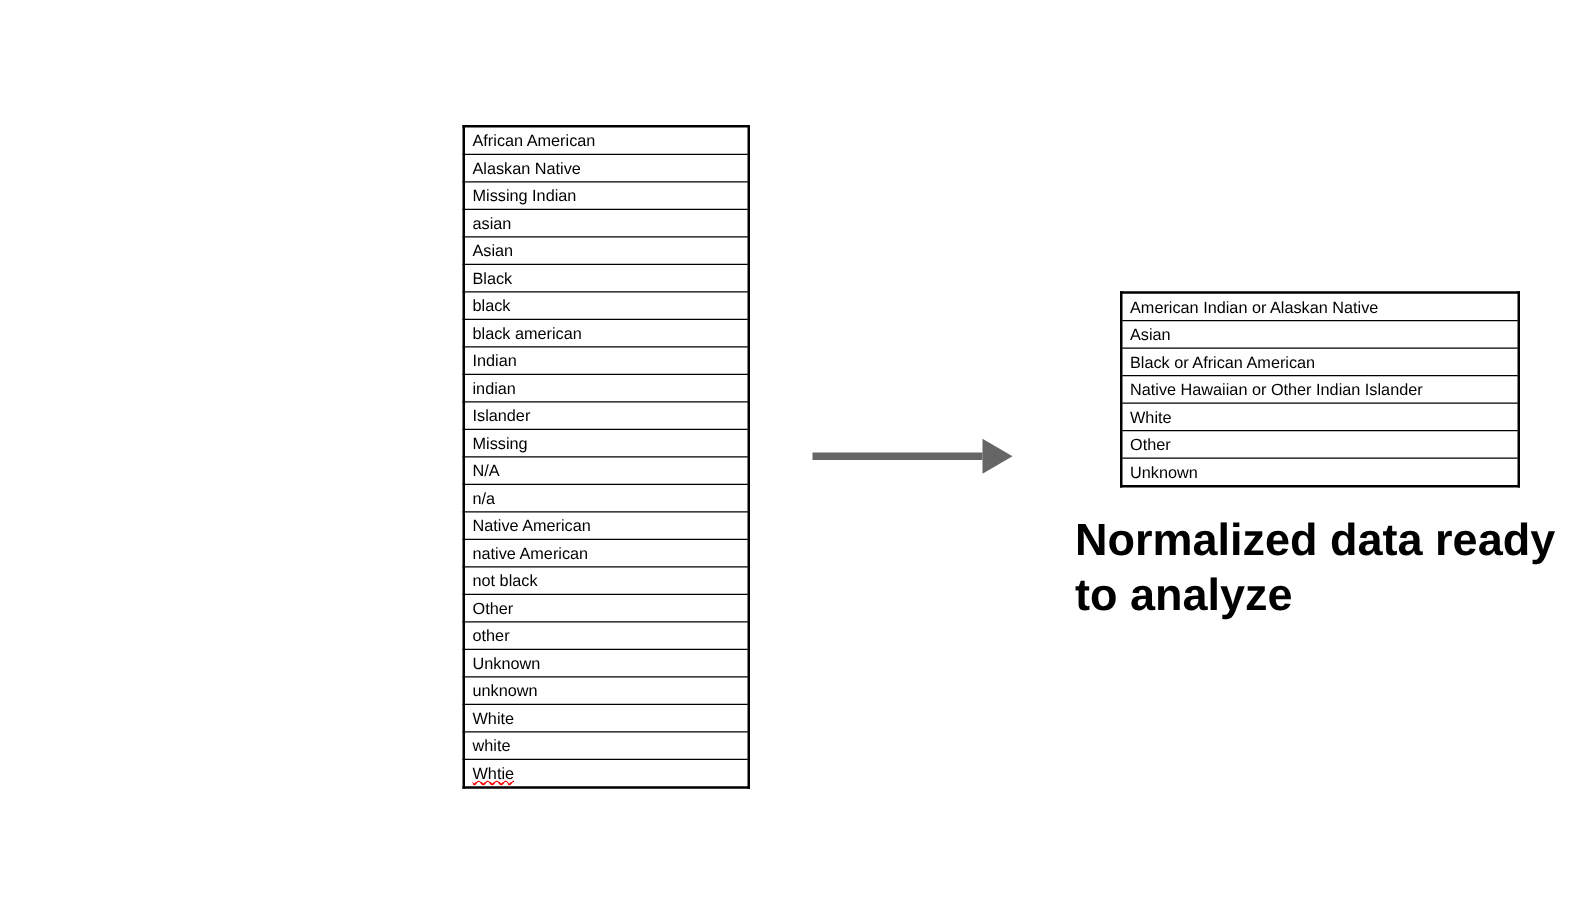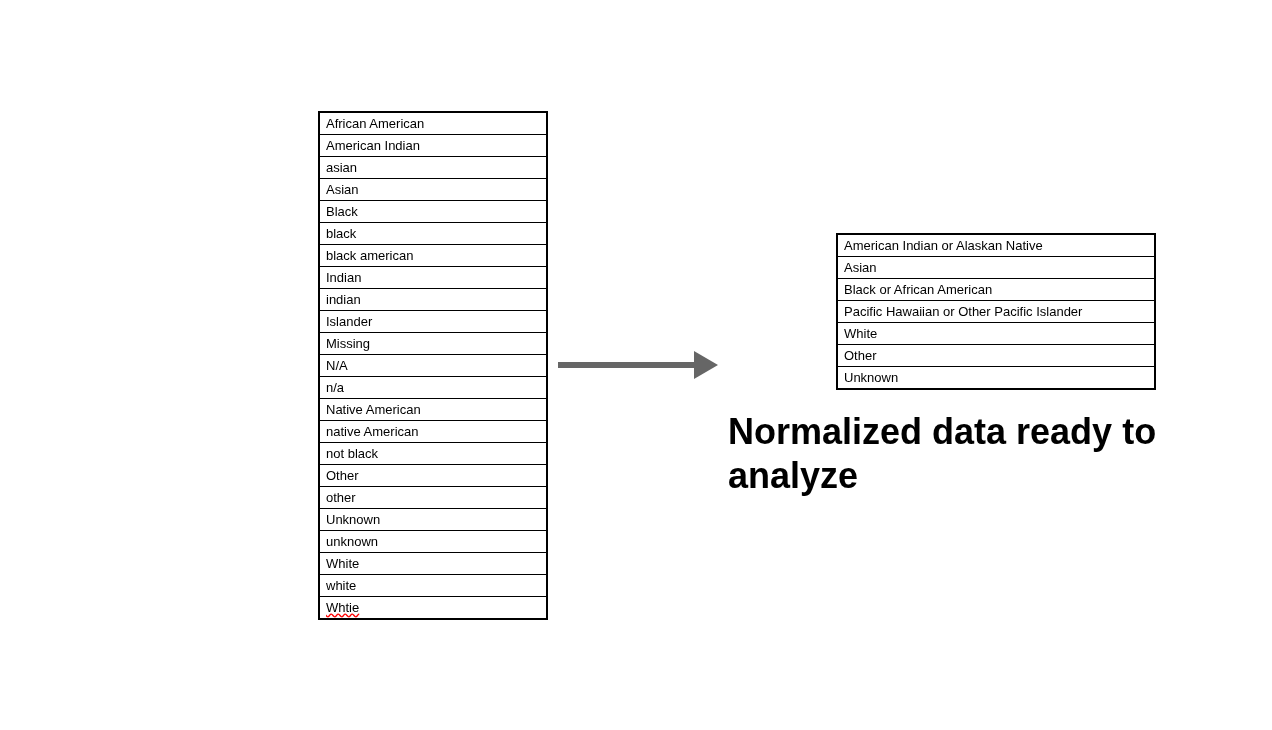--- a/index.html
+++ b/index.html
@@ -12,21 +12,22 @@
       display: flex;
       align-items: center;
       justify-content: center;
     }
     .main-container {
       display: flex;
       flex-direction: row;
       align-items: center;
       width: 1272px;
       height: 730px;
-      padding: 8px;
+      padding: 20px;
+      gap: 40px;
     }
     .left-title {
       width: 310px;
       flex-shrink: 0;
       padding-right: 20px;
     }
     .left-title h1 {
       font-size: 32px;
       font-weight: bold;
       line-height: 1.2;
@@ -102,21 +103,24 @@
     <h1></h1>
   </div>
 
   <div class="raw-list-container">
     <table class="data-table">
       <tbody id="raw-table-body">
       <tr>
             <td>African American</td>
           </tr>
           <tr>
-            <td>American Indian</td>
+            <td>Alaskan Native</td>
+          </tr>
+          <tr>
+            <td>Missing Indian</td>
           </tr>
           <tr>
             <td>asian</td>
           </tr>
           <tr>
             <td>Asian</td>
           </tr>
           <tr>
             <td>Black</td>
           </tr>
@@ -192,21 +196,21 @@
         <tr>
               <td>American Indian or Alaskan Native</td>
             </tr>
             <tr>
               <td>Asian</td>
             </tr>
             <tr>
               <td>Black or African American</td>
             </tr>
             <tr>
-              <td>Pacific Hawaiian or Other Pacific Islander</td>
+              <td>Native Hawaiian or Other Indian Islander</td>
             </tr>
             <tr>
               <td>White</td>
             </tr>
             <tr>
               <td>Other</td>
             </tr>
             <tr>
               <td>Unknown</td>
             </tr>

